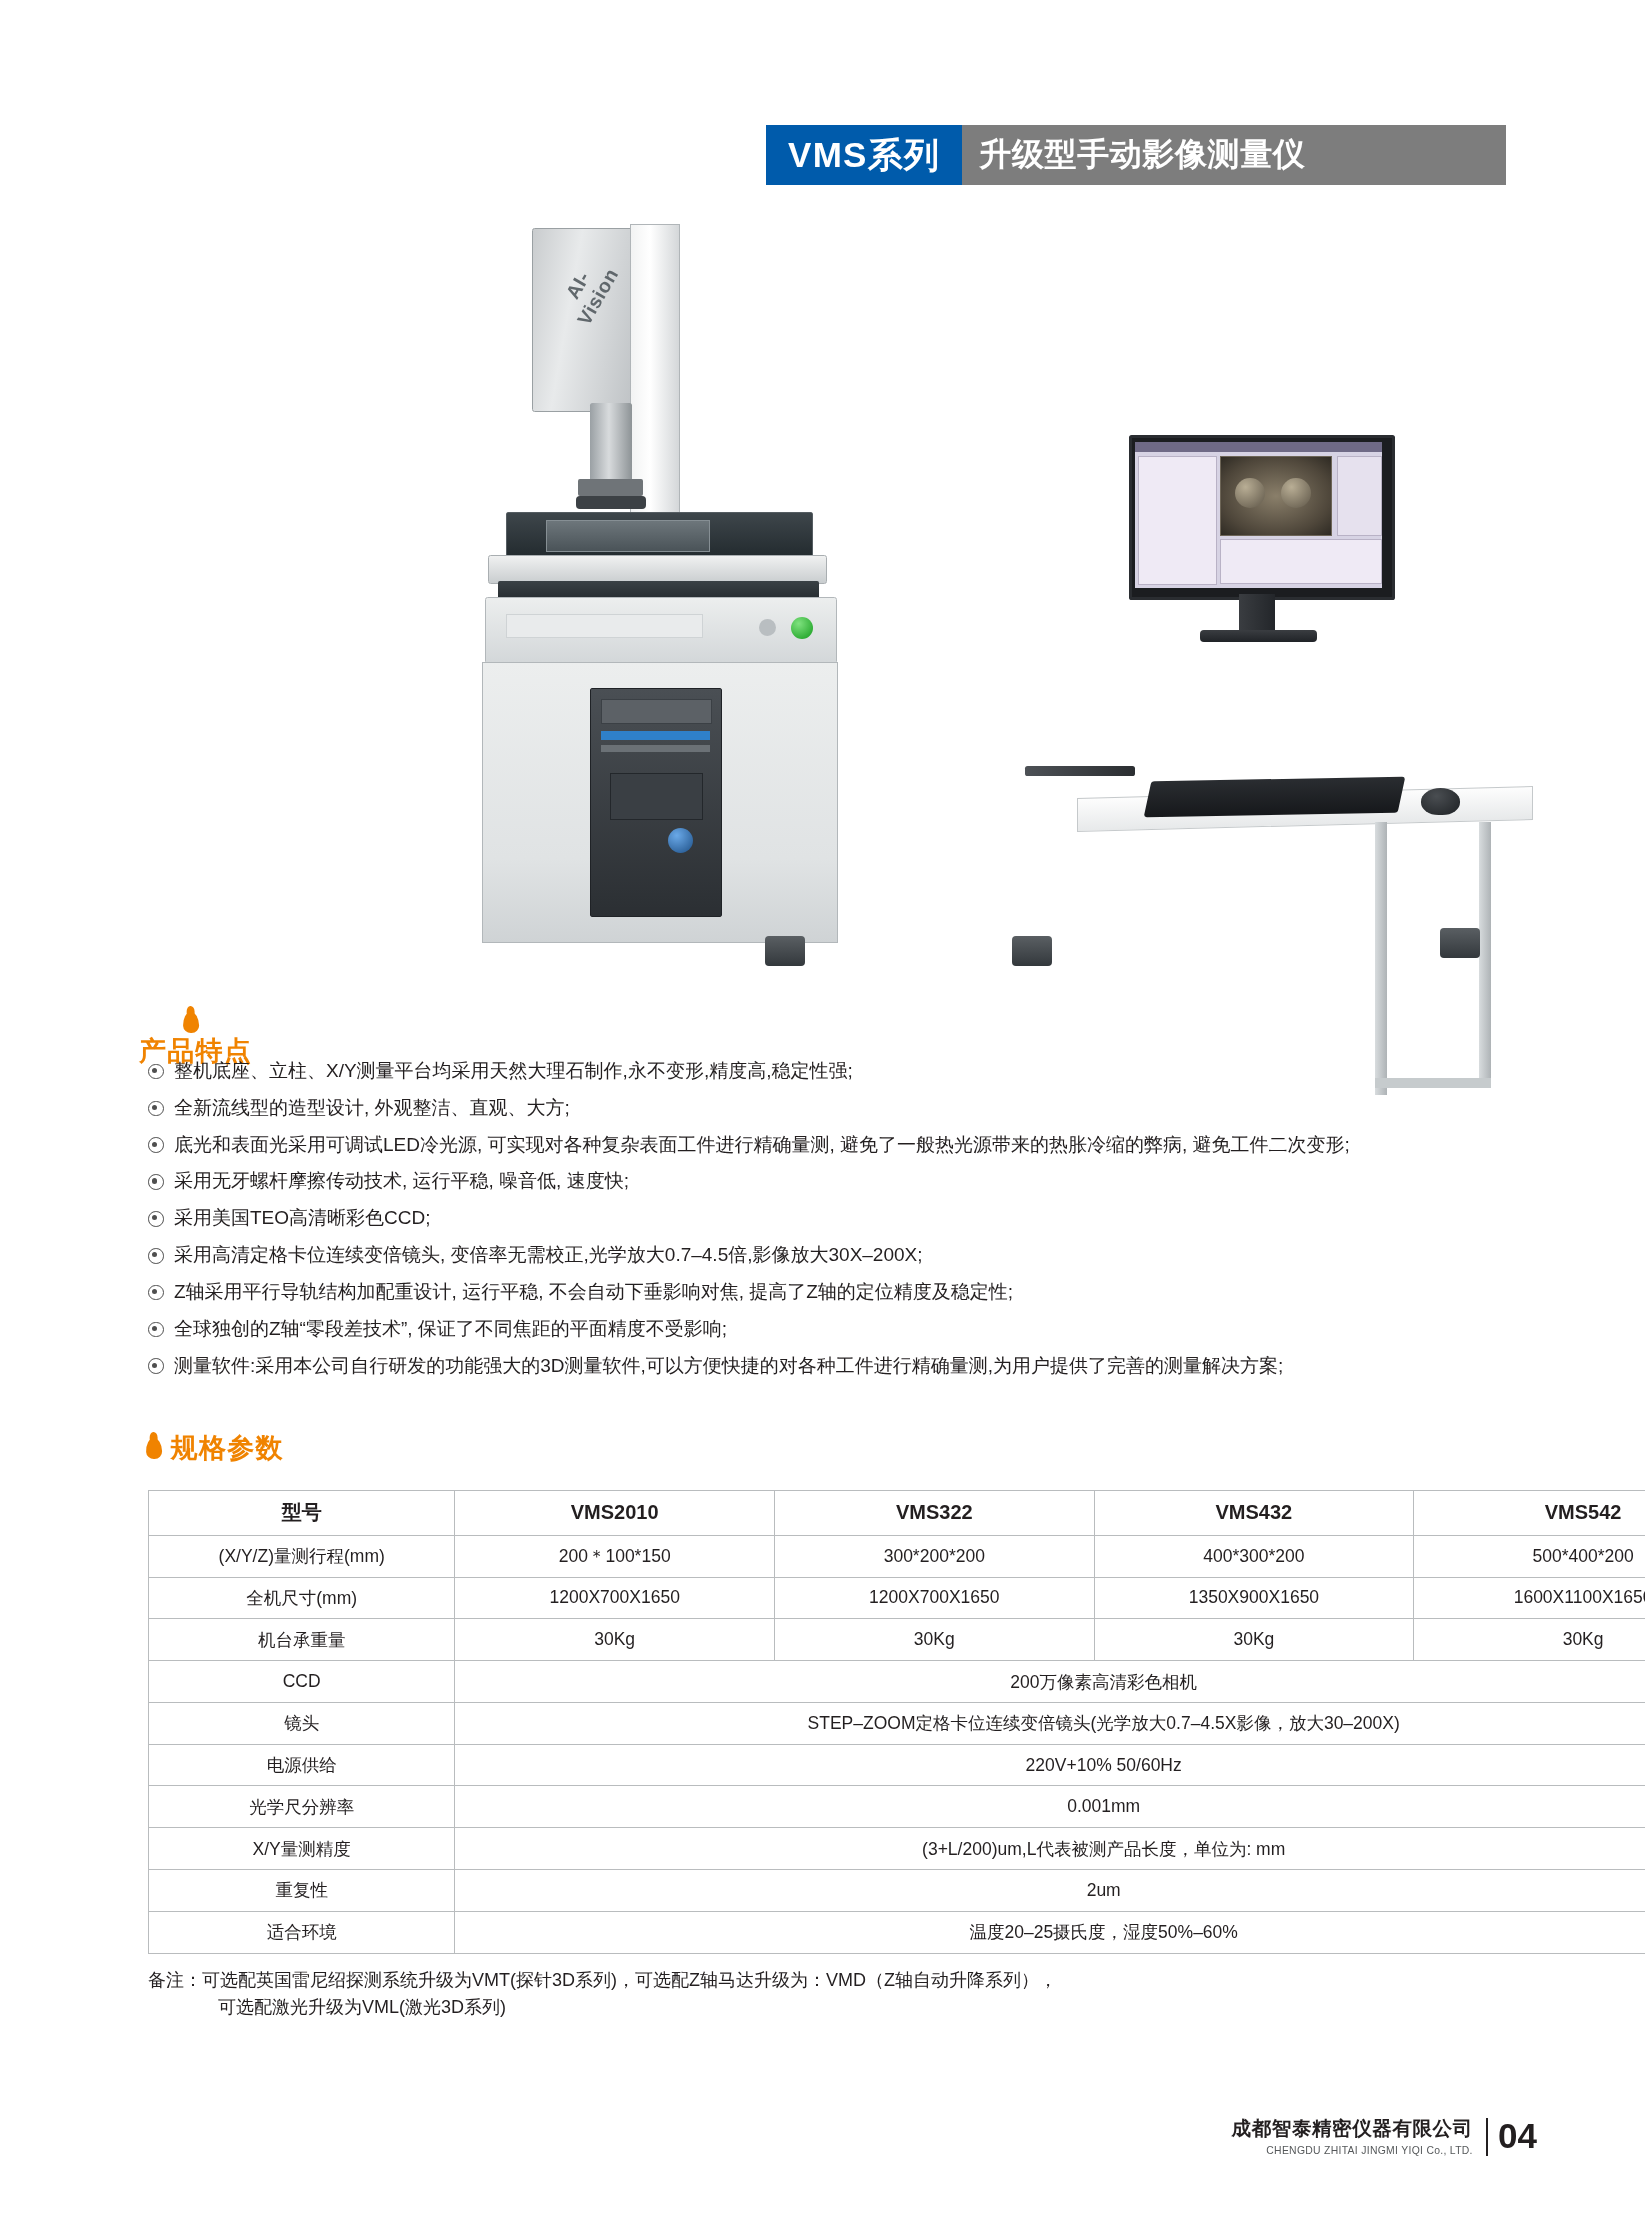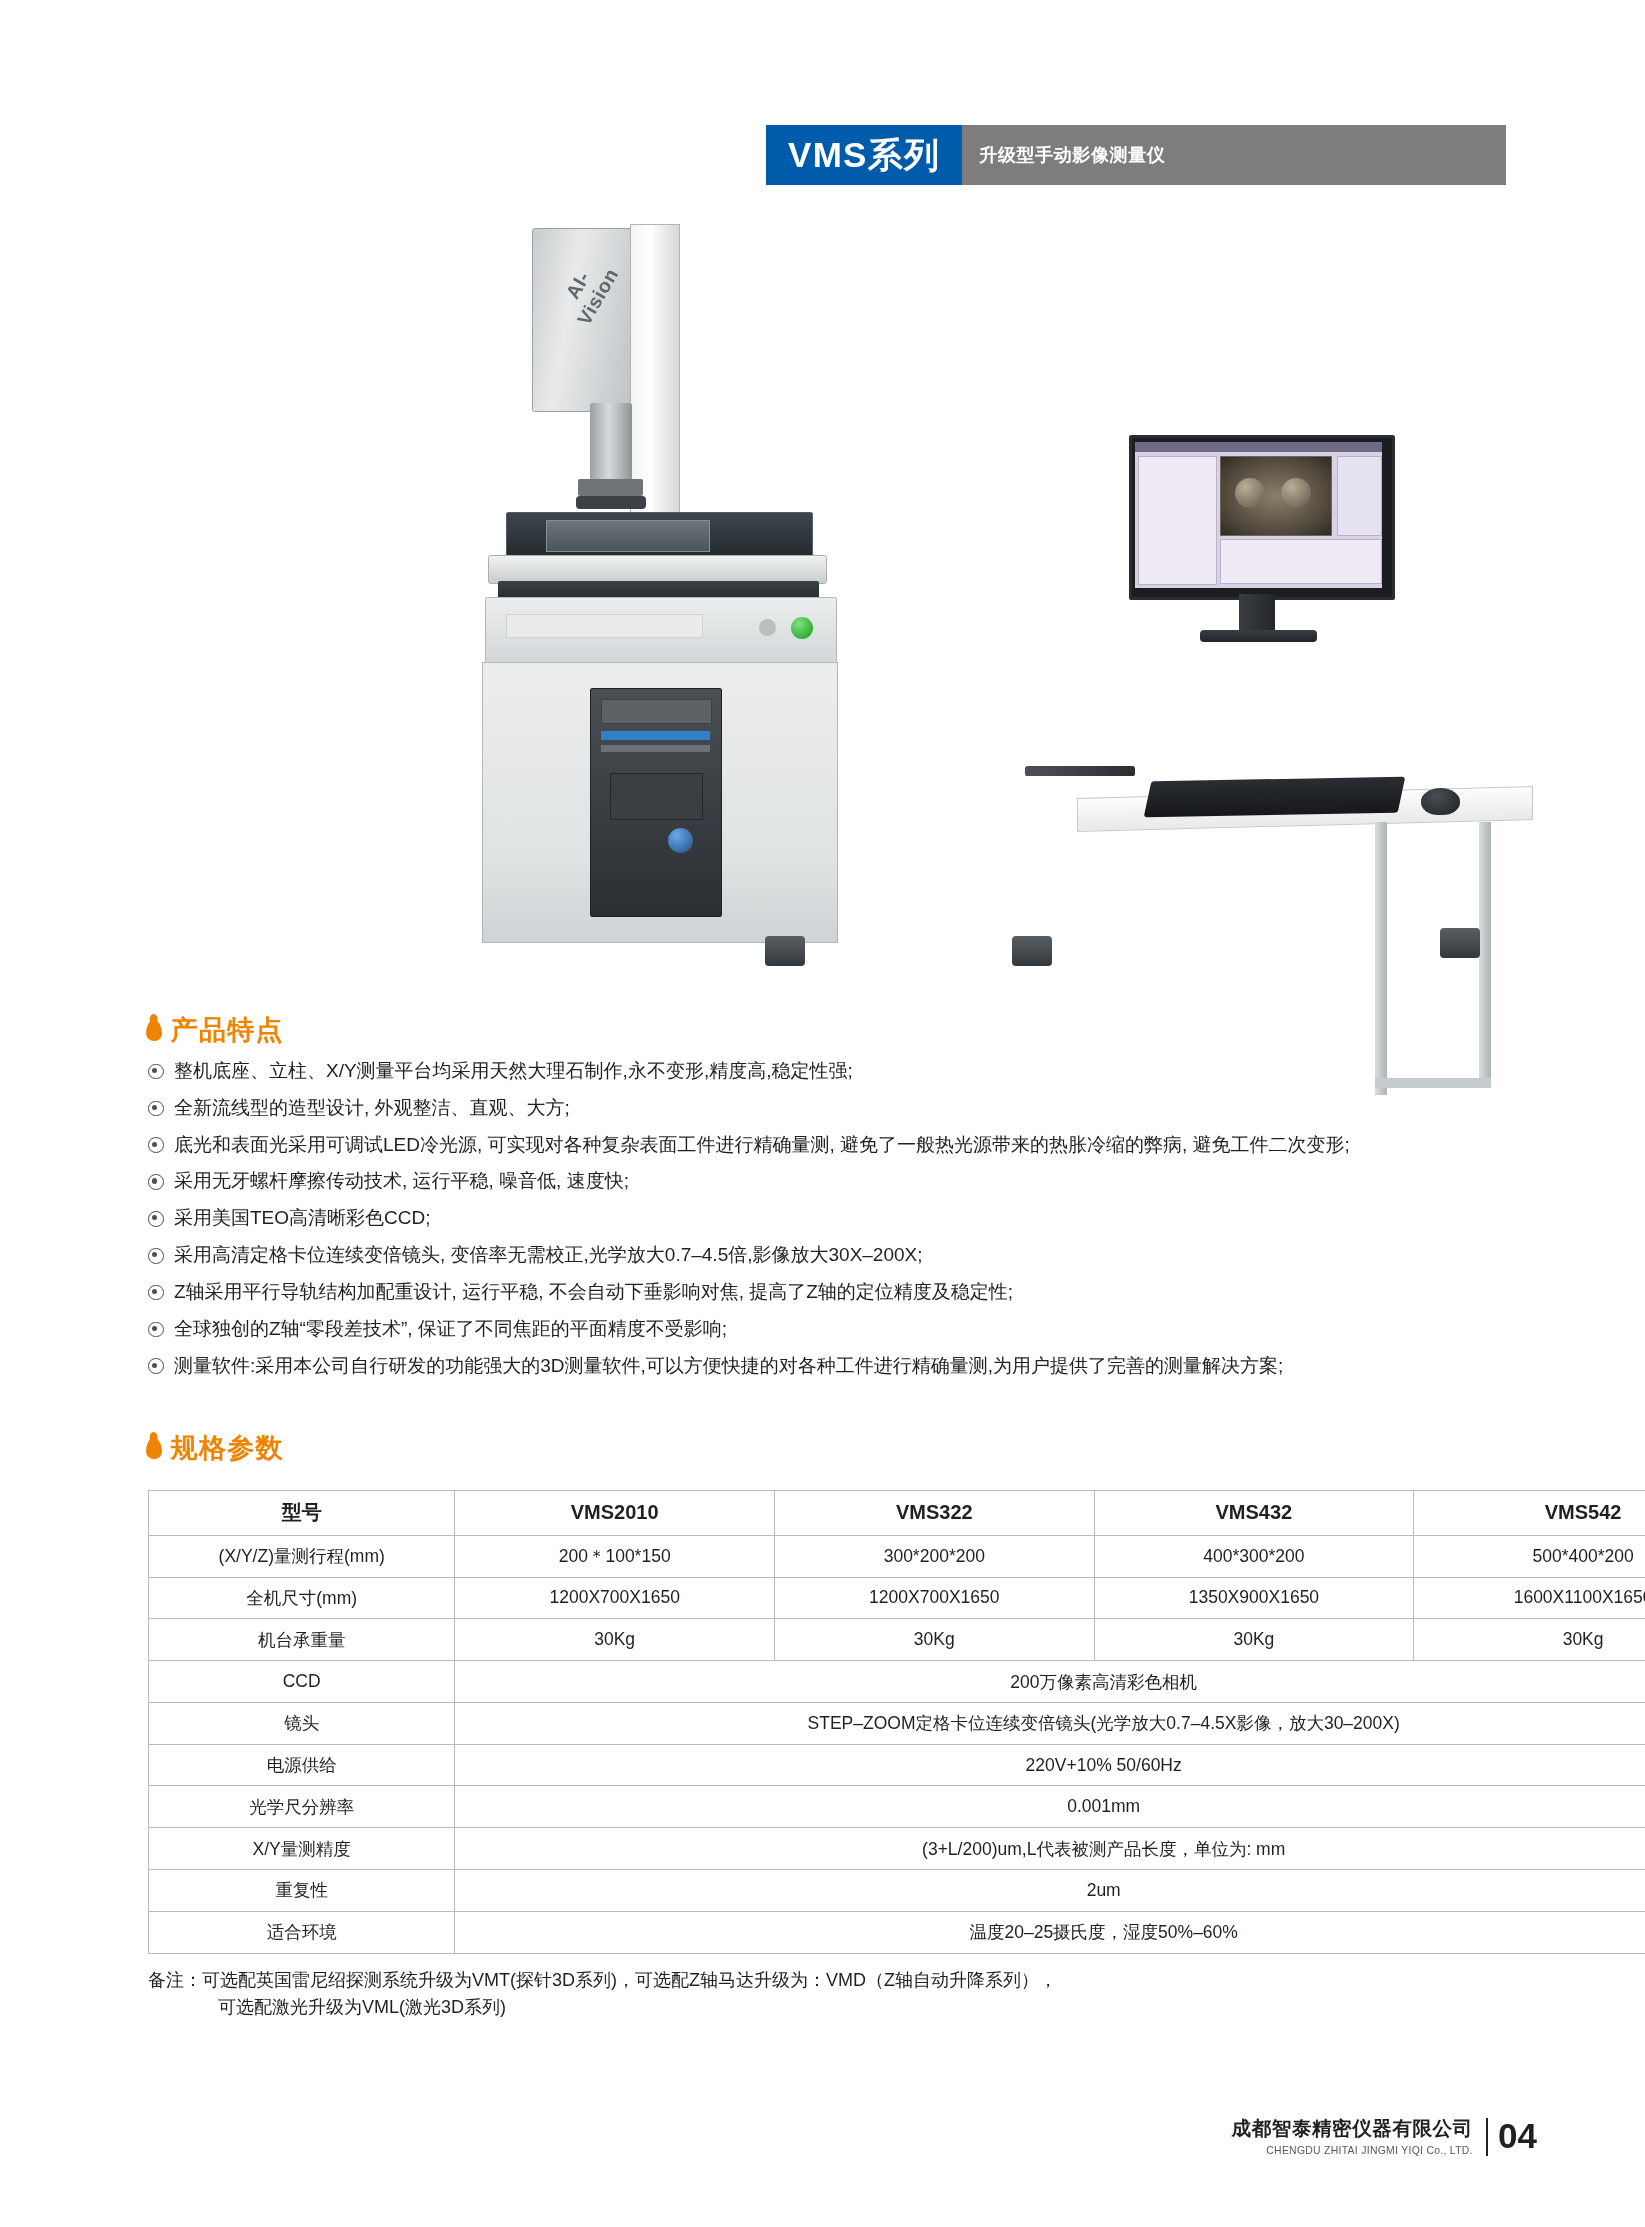--- a/index.html
+++ b/index.html
@@ -34,21 +34,21 @@
     letter-spacing: 1.3px;
     display: flex;
     align-items: center;
     justify-content: center;
     padding: 0 22px;
     font-family: "Liberation Sans", sans-serif;
   }
   .header-grey {
     background: #7d7d7d;
     color: #ffffff;
-    font-size: 18px;
+    font-size: 32px;
     font-weight: bold;
     display: flex;
     align-items: center;
     padding: 0 17px;
     letter-spacing: 0.6px;
     flex: 1;
   }
 
   
   .photo-area {
@@ -445,21 +445,21 @@
     background: #f08300;
     border-radius: 50% 50% 40% 40%;
   }
   .sec-title {
     font-size: 27px;
     font-weight: bold;
     color: #f08300;
     letter-spacing: 1.3px;
   }
 
-  #features-heading { top: 1012px; left: 146px; }
+  #features-heading { top: 1012px; left: 139px; flex-direction: column; }
   #specs-heading { top: 1430px; left: 146px; }
 
   
   .bullets {
     position: absolute;
     top: 1058px;
     left: 148px;
     width: 1415px;
   }
   .bullet-row {

